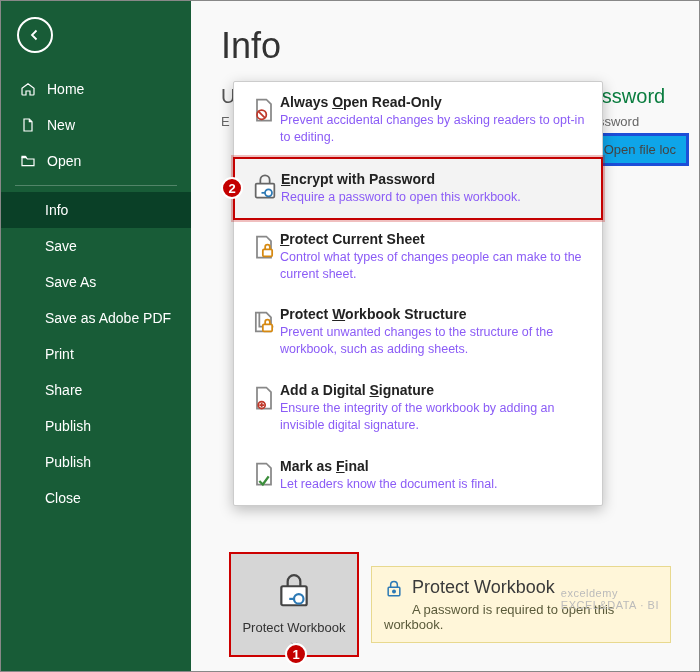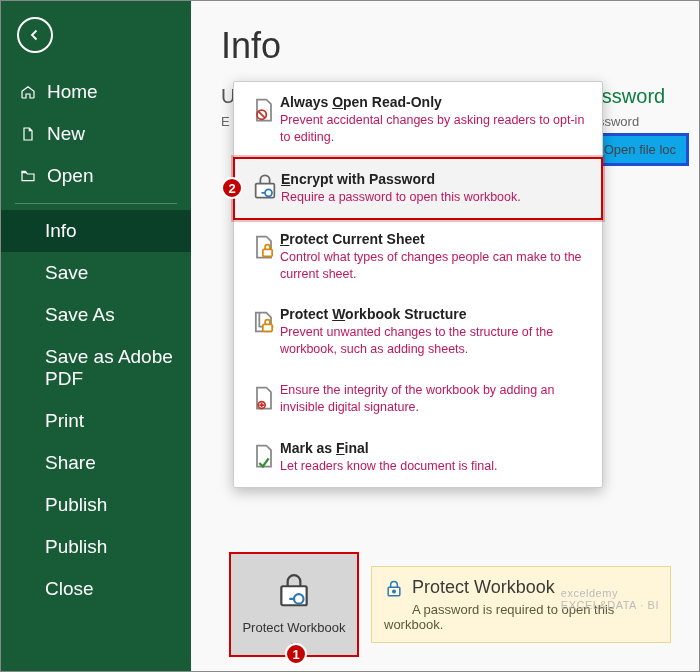--- a/index.html
+++ b/index.html
@@ -23,21 +23,21 @@
     border: 2px solid #fff;
     border-radius: 50%;
     margin: 6px 0 18px 16px;
     display: flex; align-items: center; justify-content: center;
     cursor: pointer;
   }
   .nav { display: flex; flex-direction: column; }
   .nav-item {
     display: flex; align-items: center;
     padding: 10px 18px;
-    font-size: 19px;
+    font-size: 14px;
     cursor: pointer;
     gap: 10px;
   }
   .nav-item.iconless { padding-left: 44px; }
   .nav-item.selected { background: #0a4027; }
   .nav-sep { height: 1px; background: rgba(255,255,255,0.25); margin: 6px 14px; }
   .icon { flex: 0 0 18px; display:flex; align-items:center; justify-content:center; }
 
   .main {
     position: absolute; left: 190px; right: 0; top: 0; bottom: 0;
@@ -90,21 +90,21 @@
     border-radius:2px;
   }
   .menu-item {
     display:flex; align-items:flex-start; 
     padding:12px 14px; cursor:pointer;
   }
   .menu-item:hover, .menu-item.hover { background:#f3f3f3; }
   .menu-icon { flex:0 0 32px; height:32px; display:flex; align-items:center; justify-content:center; }
   .menu-text h4 { font-size:14px; font-weight:700; color:#222; margin-bottom:2px; }
   .menu-text h4 .u { text-decoration:underline; }
-  .menu-text p { font-size:12.5px; color:#be185d; line-height:1.35; }
+  .menu-text p { font-size:12.5px; color:#8b5cf6; line-height:1.35; }
   .menu-item.highlight {
     border:2px solid #c40000;
     box-shadow:0 0 0 2px rgba(196,0,0,0.25);
     position:relative; margin:-1px;
   }
   .menu-item.highlight .badge { left:-14px; top:50%; transform:translateY(-50%); }
 
   .watermark {
     position:absolute; right:40px; bottom:60px;
     color:#bbb; font-size:11px; letter-spacing:0.5px;
@@ -285,20 +285,21 @@
 
   <div class="menu-item">
     <div class="menu-icon">
       <svg width="28" height="28" viewBox="0 0 24 24" fill="none" stroke="#888" stroke-width="1.5">
           <path d="M6 3h8l4 4v14H6z"></path>
           <circle cx="10" cy="18" r="3" stroke="#c0392b"></circle>
           <path d="M10 16v4M8 18h4" stroke="#c0392b"></path>
         </svg>
     </div>
     <div class="menu-text">
+      <h4>Add a Digital <span class="u">S</span>ignature</h4>
       <p>Ensure the integrity of the workbook by adding an invisible digital signature.</p>
     </div>
   </div>
 
   <div class="menu-item">
     <div class="menu-icon">
       <svg width="28" height="28" viewBox="0 0 24 24" fill="none" stroke="#888" stroke-width="1.5">
           <path d="M6 3h8l4 4v14H6z"></path>
           <path d="M8 18l3 3 5-7" stroke="#3a8d3a" stroke-width="2"></path>
         </svg>

